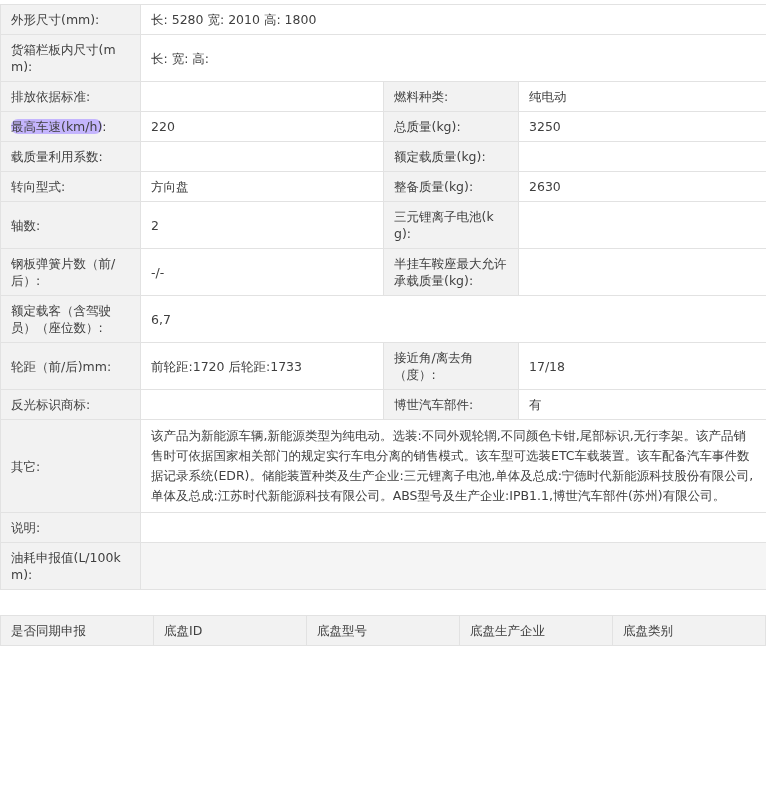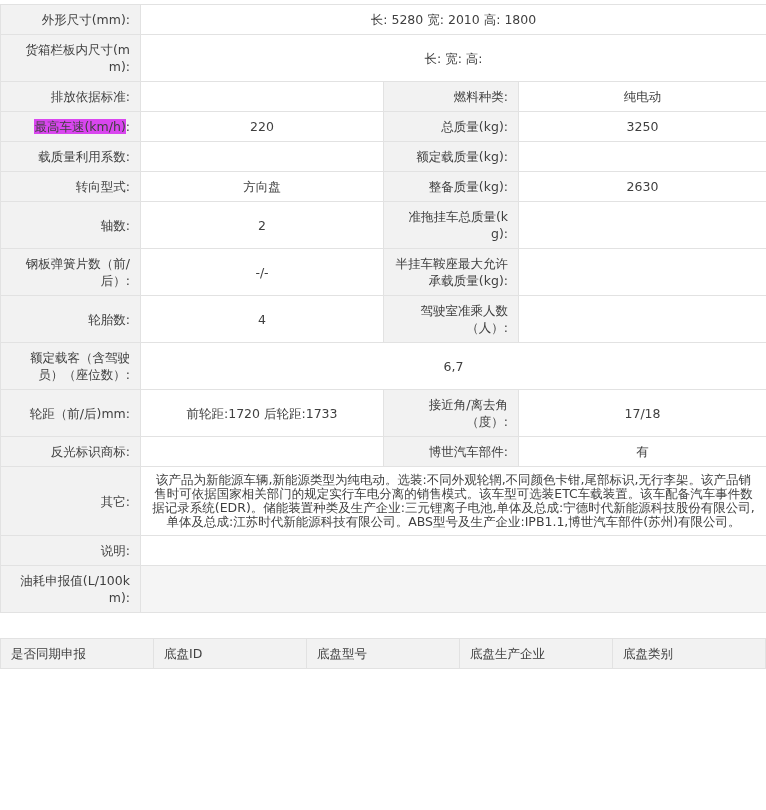--- a/index.html
+++ b/index.html
@@ -15,30 +15,30 @@
     border:1px solid #e2e2e2;
     padding:6px 10px;
     line-height:17px;
     font-weight:normal;
     text-align:left;
     vertical-align:middle;
     word-break:break-all;
     overflow:hidden;
   }
   .spec td{height:16px;}
-  .lbl{background:#f2f2f2;color:#3f3f3f;text-align:right;}
-  .val{background:#ffffff;color:#3f3f3f;text-align:center;}
+  .lbl{background:#f2f2f2;color:#3f3f3f;}
+  .val{background:#ffffff;color:#3f3f3f;}
   .val.shaded{background:#f5f5f5;}
-  .hl{background:#d946ef;}
+  .hl{background:#c4b5fd;border-radius:7px;}
   
   .spec col.c1{width:140px;}
   .spec col.c2{width:243px;}
   .spec col.c3{width:135px;}
   .spec col.c4{width:248px;}
-  .other-text{line-height:14px;}
+  .other-text{line-height:20px;}
   
   .sub{margin-top:25px;}
   .sub col{width:153px;}
   .sub th{background:#f2f2f2;height:16px;}
 </style>
 </head>
 <body>
 
 <div class="page">
 
@@ -78,33 +78,27 @@
       </tr>
       <tr>
         <td class="lbl">转向型式:</td>
         <td class="val">方向盘</td>
         <td class="lbl">整备质量(kg):</td>
         <td class="val">2630</td>
       </tr>
       <tr>
         <td class="lbl">轴数:</td>
         <td class="val">2</td>
-        <td class="lbl">准拖挂车总质量(kg):</td>
+        <td class="lbl">三元锂离子电池(kg):</td>
         <td class="val"></td>
       </tr>
       <tr>
         <td class="lbl">钢板弹簧片数（前/后）:</td>
         <td class="val">-/-</td>
         <td class="lbl">半挂车鞍座最大允许承载质量(kg):</td>
-        <td class="val"></td>
-      </tr>
-      <tr>
-        <td class="lbl">轮胎数:</td>
-        <td class="val">4</td>
-        <td class="lbl">驾驶室准乘人数（人）:</td>
         <td class="val"></td>
       </tr>
       <tr>
         <td class="lbl">额定载客（含驾驶员）（座位数）:</td>
         <td class="val" colspan="3">6,7</td>
       </tr>
       <tr>
         <td class="lbl">轮距（前/后)mm:</td>
         <td class="val">前轮距:1720 后轮距:1733</td>
         <td class="lbl">接近角/离去角（度）:</td>

